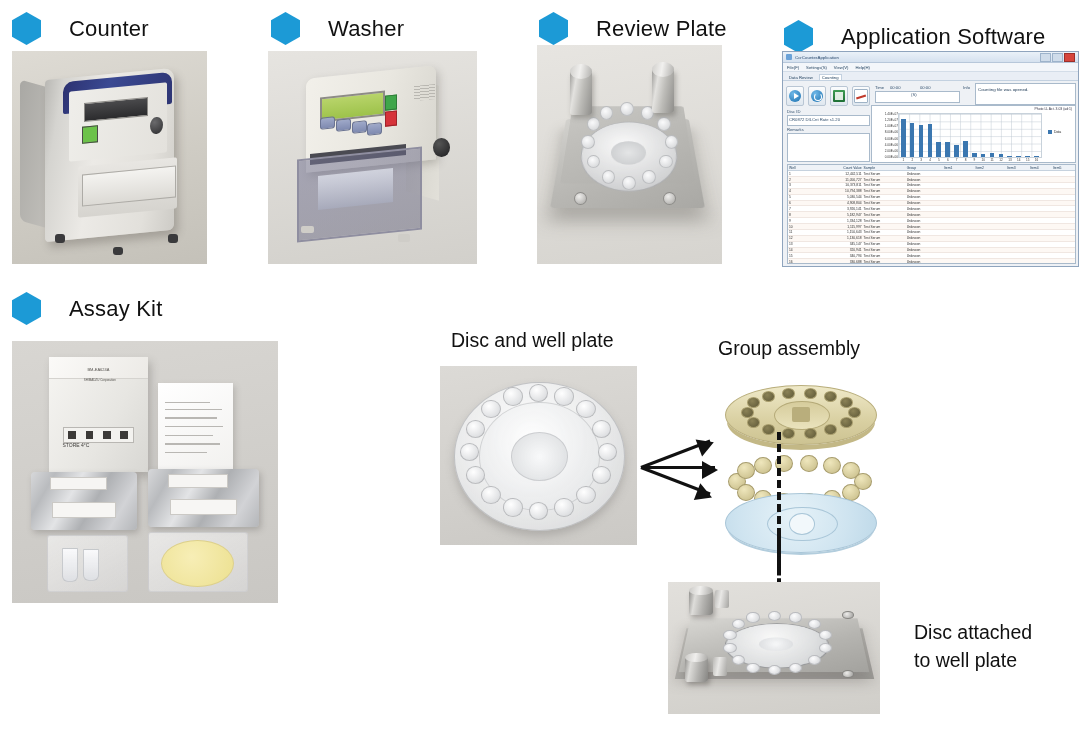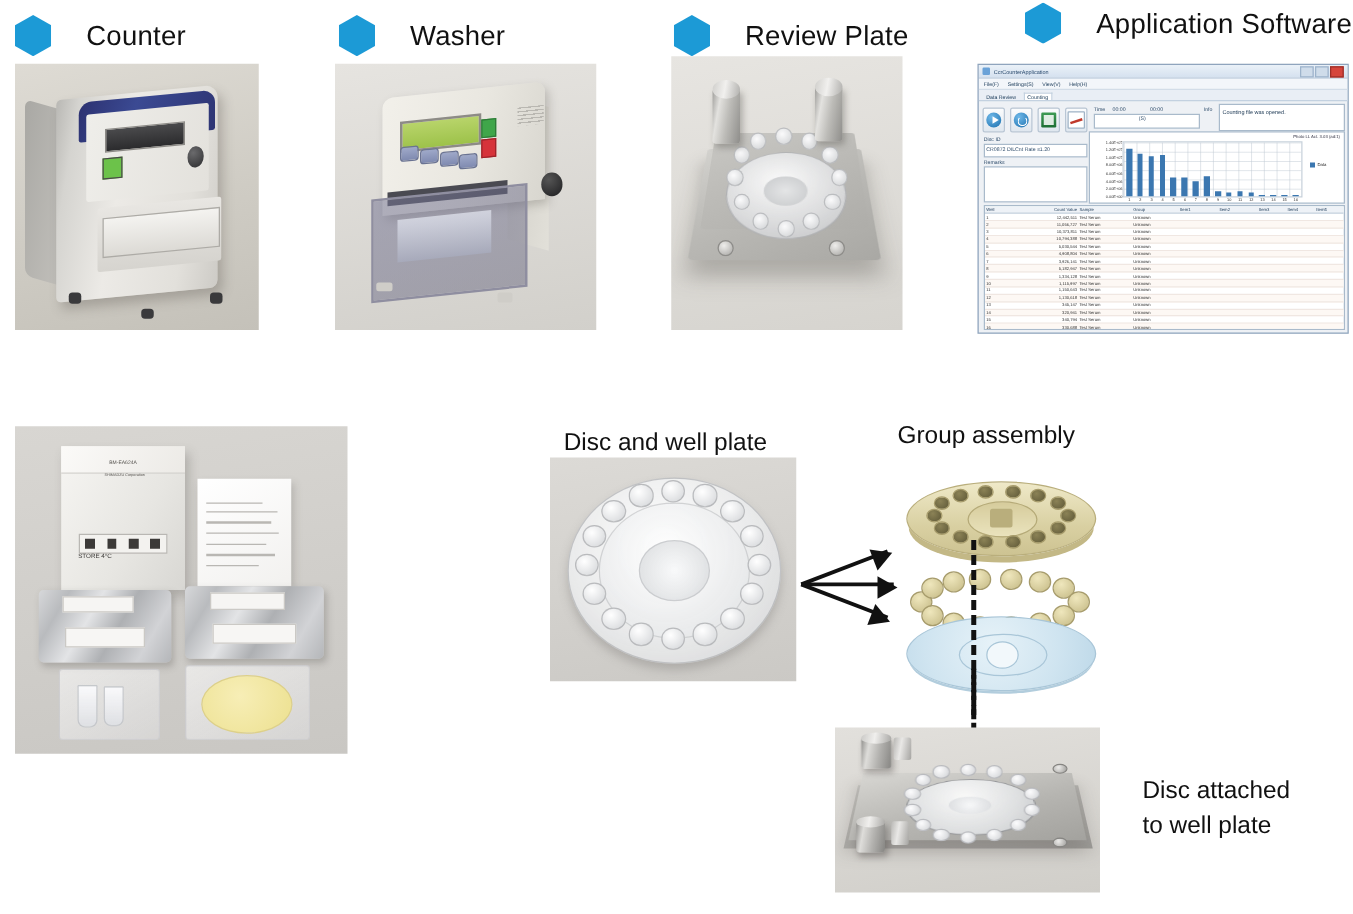--- a/index.html
+++ b/index.html
@@ -323,25 +323,29 @@
   <div class="hdr" style="left:271px;top:12px;align-items:center;">
     <span class="hex" style="background: rgb(28, 154, 214);"></span>
     <span class="lbl">Washer</span>
   </div>
 
   <div class="hdr" style="left:539px;top:12px;">
     <span class="hex" style="background: rgb(28, 154, 214);"></span>
     <span class="lbl">Review Plate</span>
   </div>
 
-  <div class="hdr" style="left:784px;top:2px;margin-left:36px;">
+  <div class="hdr" style="left:784px;top:20px;">
     <span class="hex" style="background: rgb(28, 154, 214);"></span>
     <span class="lbl">Application Software</span>
   </div>
 
+  <div class="hdr" style="left:12px;top:292px;">
+    <span class="hex" style="background: rgb(28, 154, 214);"></span>
+    <span class="lbl">Assay Kit</span>
+  </div>
 
   <div class="photo ph-counter" style="left:12px;top:51px;width:195px;height:213px;">
     <div class="ctr-side"></div>
     <div class="ctr-body"></div>
     <div class="ctr-bluetop"></div>
     <div class="ctr-panel"></div>
     <div class="ctr-slot"></div>
     <div class="ctr-lcd"></div>
     <div class="ctr-knob"></div>
     <div class="ctr-drawer2"></div>
@@ -727,21 +731,21 @@
     <div class="kit-bag" style="left:13%;top:74%;width:30%;height:21%;">
       <span class="kit-tube" style="left:18%;top:22%;width:17%;height:58%;border-radius:1px 1px 6px 6px;"></span>
       <span class="kit-tube" style="left:45%;top:24%;width:17%;height:54%;border-radius:1px 1px 6px 6px;"></span>
     </div>
 
     <div class="kit-bag" style="left:51%;top:73%;width:37%;height:22%;">
       <span class="kit-yellow" style="left:13%;top:11%;width:72%;height:78%;"></span>
     </div>
   </div>
 
-  <div class="caption" style="left:451px;top:342px;">Disc and well plate</div>
+  <div class="caption" style="left:451px;top:328px;">Disc and well plate</div>
 
   <div class="photo ph-disc" style="left:440px;top:366px;width:197px;height:179px;">
     <div class="dp-ring"></div>
     <div class="dp-mid"></div>
     <div class="dp-hub"></div>
     <div class="dp-well" style="left:45%;top:10%;"></div>
     <div class="dp-well" style="left:58%;top:12%;"></div>
     <div class="dp-well" style="left:69%;top:19%;"></div>
     <div class="dp-well" style="left:77%;top:30%;"></div>
     <div class="dp-well" style="left:80%;top:43%;"></div>

